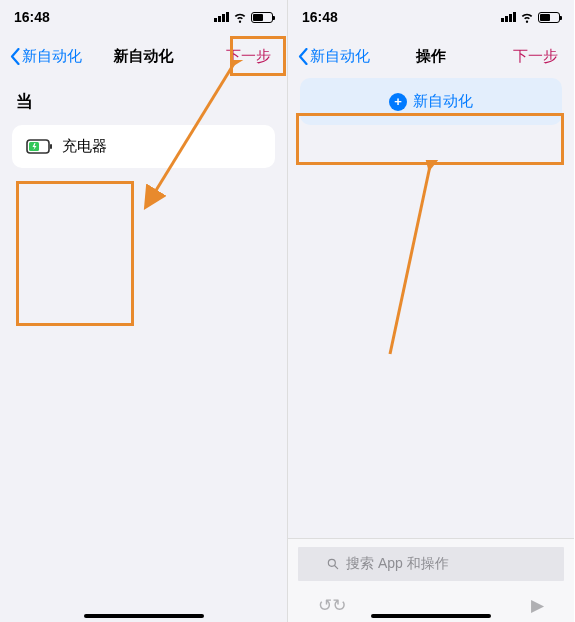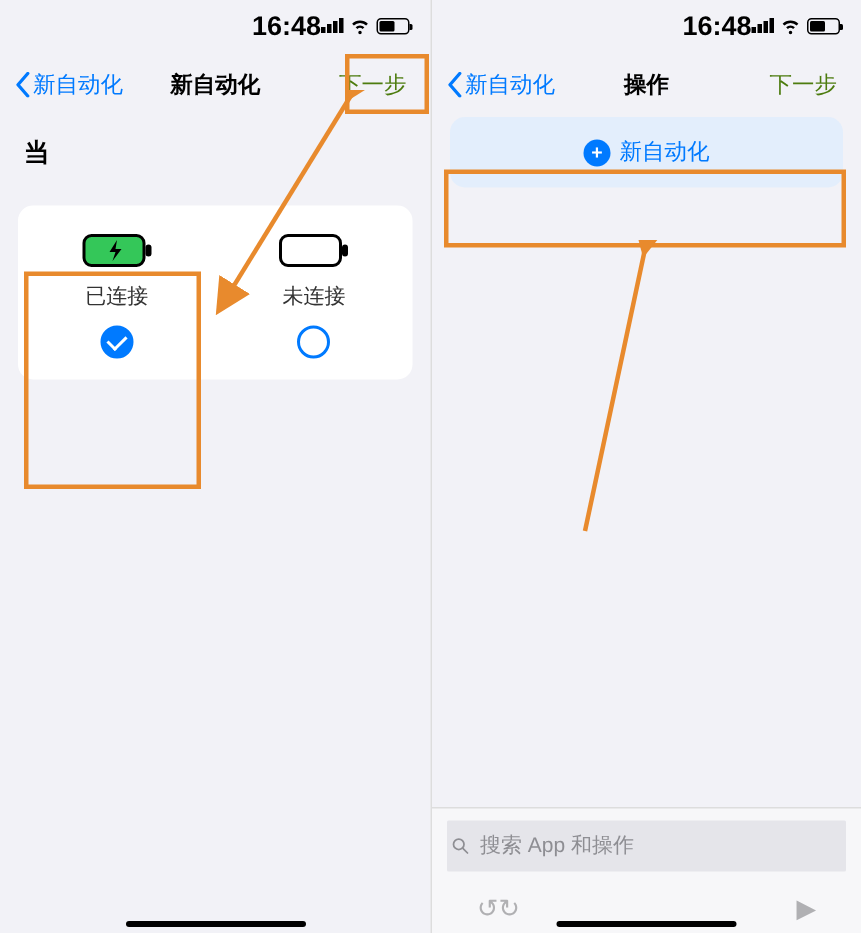--- a/index.html
+++ b/index.html
@@ -1,47 +1,47 @@
 <!DOCTYPE html>
 <html><head>
   <meta charset="utf-8">
   <style>
     * { margin: 0; padding: 0; box-sizing: border-box; font-family: -apple-system, BlinkMacSystemFont, "Segoe UI", sans-serif; }
     body { display: flex; width: 575px; height: 622px; background: #fff; position: relative; }
     .screen { width: 287px; height: 622px; background: #f2f2f7; position: relative; overflow: hidden; }
     .screen + .screen { border-left: 1px solid #ddd; }
-    .status-bar { height: 34px; display: flex; align-items: center; justify-content: flex-end; padding: 0 14px; background: #f2f2f7; font-size: 18px; font-weight: 600; }
+    .status-bar { height: 34px; display: flex; align-items: center; justify-content: space-between; padding: 0 14px; background: #f2f2f7; font-size: 14px; font-weight: 600; }
     .status-icons { display: flex; align-items: center; gap: 4px; }
     .signal { display: flex; gap: 1px; align-items: flex-end; }
     .signal span { width: 3px; background: #000; display: block; }
     .signal span:nth-child(1) { height: 4px; } .signal span:nth-child(2) { height: 6px; }
     .signal span:nth-child(3) { height: 8px; } .signal span:nth-child(4) { height: 10px; }
     .wifi-icon { width: 14px; height: 14px; }
     .battery { width: 22px; height: 11px; border: 1px solid #000; border-radius: 3px; position: relative; padding: 1px; }
     .battery::after { content:''; position:absolute; right:-3px; top:3px; width:2px; height:4px; background:#000; border-radius:0 1px 1px 0; }
     .battery-fill { width: 55%; height: 100%; background: #000; border-radius: 1px; }
     .nav { height: 44px; display: flex; align-items: center; justify-content: space-between; padding: 0 10px; background: #f2f2f7; }
     .nav-back { color: #007aff; font-size: 15px; display: flex; align-items: center; cursor: pointer; }
     .nav-title { font-weight: 600; font-size: 15px; position: absolute; left: 50%; transform: translateX(-50%); }
-    .nav-next { color: #4d7c0f; font-size: 15px; cursor: pointer; padding: 4px 6px; }
+    .nav-next { color: #be185d; font-size: 15px; cursor: pointer; padding: 4px 6px; }
     .chevron-left { width: 10px; height: 17px; margin-right: 2px; }
     .section-header { padding: 12px 16px 8px; font-size: 17px; font-weight: 600; }
     .row-card { background: #fff; border-radius: 10px; margin: 4px 12px; padding: 12px 14px; display: flex; align-items: center; gap: 10px; font-size: 15px; }
     .charger-icon { width: 26px; height: 15px; }
     .option-card { background:#fff; border-radius:10px; margin:16px 12px 0; padding:18px 0 14px; display:flex; }
     .option { flex:1; display:flex; flex-direction:column; align-items:center; gap:10px; cursor:pointer; }
     .opt-label { font-size:14px; color:#333; }
     .radio { width:22px; height:22px; border:2px solid #007aff; border-radius:50%; display:flex; align-items:center; justify-content:center; }
     .radio.checked { background:#007aff; }
     .radio.checked::after { content:''; width:6px; height:10px; border:solid #fff; border-width:0 2px 2px 0; transform:rotate(45deg); margin-top:-2px; }
     .hint { padding:14px 16px 12px; font-size:14px; color:#666; }
     .add-btn { background:#e3eefc; border-radius:10px; margin:0 12px; padding:14px; text-align:center; color:#007aff; font-size:15px; display:flex; align-items:center; justify-content:center; gap:6px; cursor:pointer; }
     .plus-circle { width:18px; height:18px; background:#007aff; border-radius:50%; display:flex; align-items:center; justify-content:center; color:#fff; font-size:13px; font-weight:700; line-height:1; }
     .bottom-bar { position:absolute; bottom:0; left:0; right:0; background:#f7f7f9; border-top:1px solid #ddd; }
-    .search-row { margin:8px 10px; background:#e5e5ea; border-radius:1px; padding:8px 2px; display:flex; align-items:center; gap:6px; color:#8e8e93; font-size:14px; }
+    .search-row { margin:8px 10px; background:#e5e5ea; border-radius:1px; padding:8px 28px; display:flex; align-items:center; gap:6px; color:#8e8e93; font-size:14px; }
     .search-icon { width:14px; height:14px; }
     .kb-row { display:flex; justify-content:space-between; align-items:center; padding:6px 30px 6px; color:#b0b0b3; font-size:17px; }
     .highlight-box { position:absolute; border:3px solid #e88a2d; pointer-events:none; z-index:5; }
     .arrow { position:absolute; z-index:6; pointer-events:none; }
     .home-indicator { position:absolute; bottom:4px; left:50%; transform:translateX(-50%); width:120px; height:4px; background:#000; border-radius:3px; }
     .battery-pict { width:48px; height:24px; }
   </style>
 </head>
 <body>
 
@@ -68,40 +68,30 @@
       <svg class="chevron-left" viewBox="0 0 10 17">
           <path fill="none" stroke="#007aff" stroke-width="2.2" stroke-linecap="round" stroke-linejoin="round" d="M8.5 1L2 8.5 8.5 16"></path>
         </svg>
       <span>新自动化</span>
     </div>
     <div class="nav-title">新自动化</div>
     <div class="nav-next">下一步</div>
   </div>
 
   <div class="section-header">当</div>
+  <div class="row-card">
+    <svg class="charger-icon" viewBox="0 0 26 15">
+      <rect x="1" y="1" width="22" height="13" rx="3" fill="none" stroke="#333" stroke-width="1.6"></rect>
+      <rect x="24" y="5" width="2" height="5" rx="1" fill="#333"></rect>
+      <rect x="3" y="3" width="10" height="9" rx="1.5" fill="#34c759"></rect>
+      <path d="M8.5 4L6.5 8h2l-1 3 3-4h-2l1-3z" fill="#fff"></path>
+    </svg>
+    <span>充电器</span>
+  </div>
 
-  <div class="option-card">
-    <div class="option">
-      <svg class="battery-pict" viewBox="0 0 48 24">
-        <rect x="2" y="2" width="40" height="20" rx="5" fill="#34c759" stroke="#000" stroke-width="2"></rect>
-        <rect x="43" y="8" width="4" height="8" rx="2" fill="#000"></rect>
-        <path d="M24 5l-5 8h4l-2 6 6-8h-4l1-6z" fill="#000"></path>
-      </svg>
-      <span class="opt-label">已连接</span>
-      <div class="radio checked"></div>
-    </div>
-    <div class="option">
-      <svg class="battery-pict" viewBox="0 0 48 24">
-        <rect x="2" y="2" width="40" height="20" rx="5" fill="#fff" stroke="#000" stroke-width="2"></rect>
-        <rect x="43" y="8" width="4" height="8" rx="2" fill="#000"></rect>
-      </svg>
-      <span class="opt-label">未连接</span>
-      <div class="radio"></div>
-    </div>
-  </div>
 
   <div class="home-indicator"></div>
 </div>
 
 <div class="screen">
   <div class="status-bar">
     <span>16:48</span>
     <div class="status-icons">
       <div class="signal">
           <span></span>

